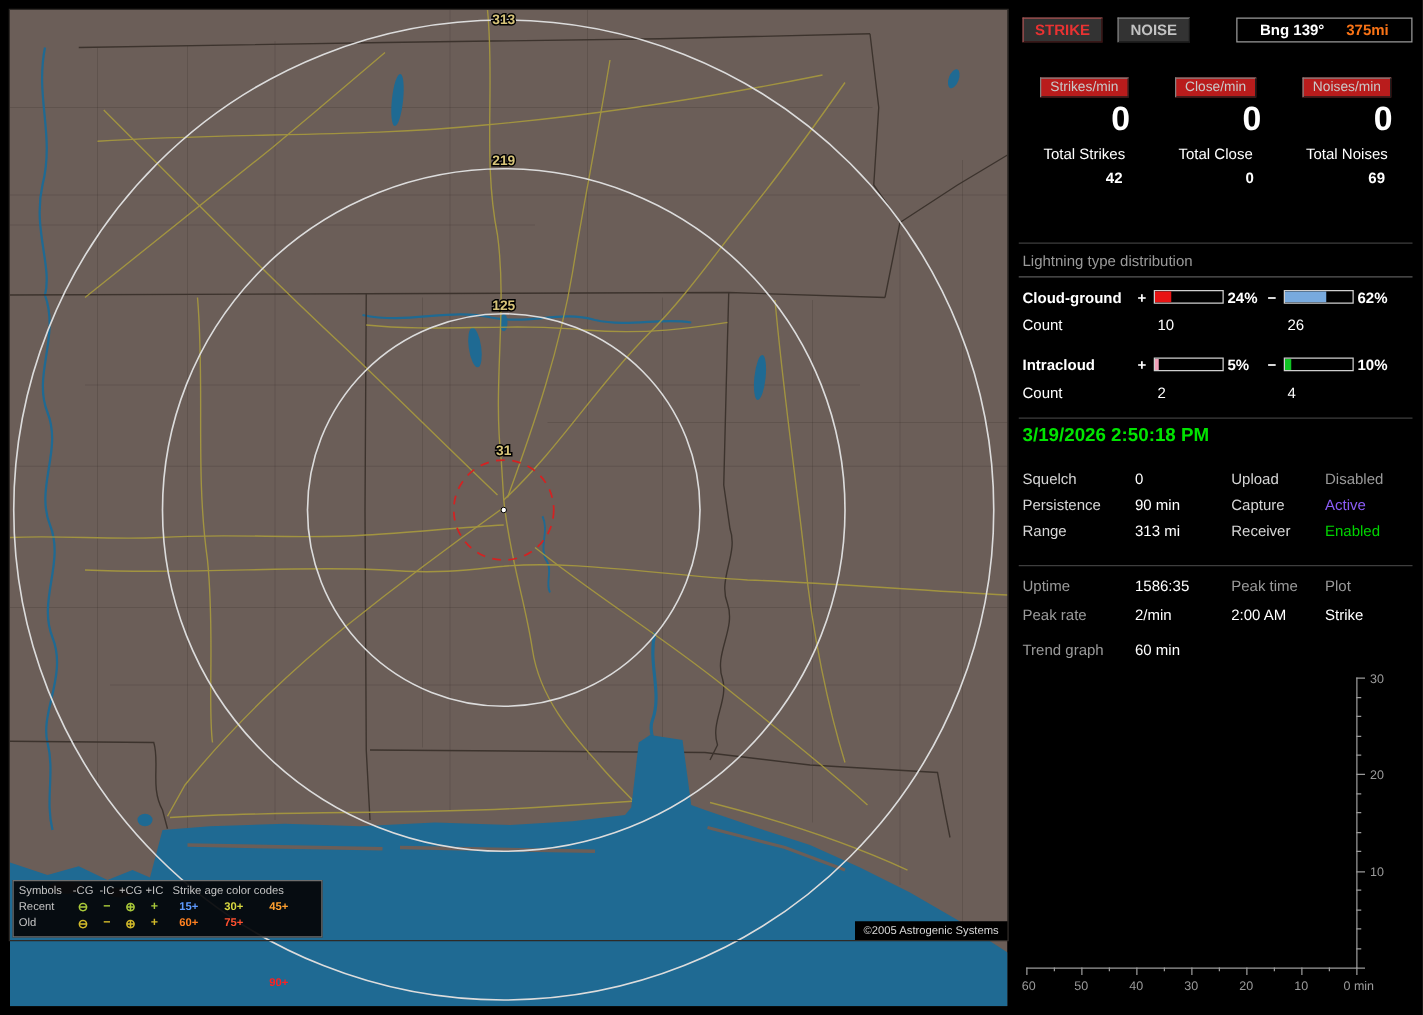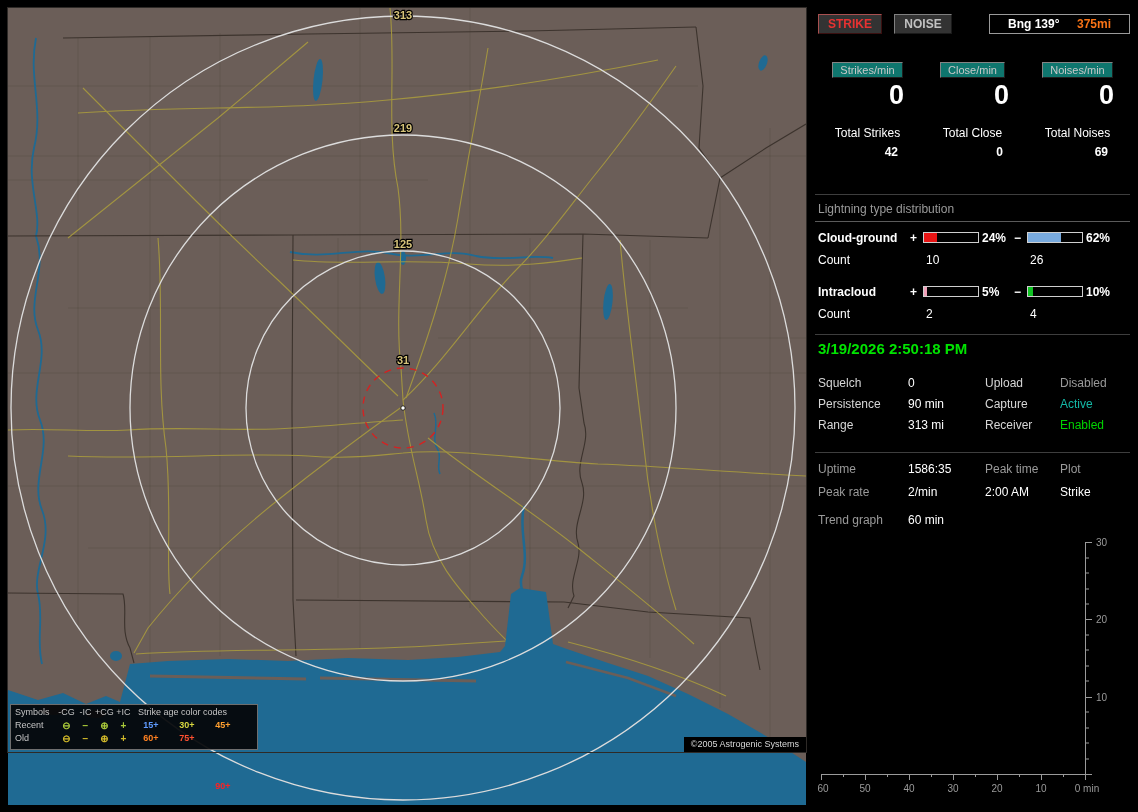--- a/index.html
+++ b/index.html
@@ -30,24 +30,24 @@
        border:1px solid;border-color:#808080 #1a1a1a #1a1a1a #808080;
        font-weight:bold;font-size:12px;font-family:inherit;cursor:pointer}
   .btn-strike{color:#e83232;border-color:#a85050 #3a0f0f #3a0f0f #a85050;margin-left:3px}
   .btn-noise{color:#c2c2c2;margin-left:9px}
   .bng{position:absolute;right:0;top:0;width:141px;height:20px;background:#000;border:1px solid #9a9a9a;
        display:flex;justify-content:space-between;align-items:center;padding:0 18px;font-weight:bold}
   .bng .dist{color:#f97316}
 
   .counters{display:grid;grid-template-columns:repeat(3,1fr)}
   .ccol{text-align:center}
-  .badge{display:inline-block;background:#0f766e;border:1px solid;border-color:#848484 #1e1e1e #1e1e1e #848484;
+  .badge{display:inline-block;background:#b91c1c;border:1px solid;border-color:#848484 #1e1e1e #1e1e1e #848484;
          color:#c9c9c9;font-size:11px;padding:1px 7px;cursor:default}
   .bigzero{font-size:27px;font-weight:bold;line-height:30px;text-align:right;padding-right:16px;margin-top:2px}
-  .tlabel{margin-top:16px;font-size:12px}
+  .tlabel{margin-top:6px;font-size:12px}
   .tvalue{margin-top:5px;font-weight:bold;text-align:right;padding-right:22px}
 
   .dist-title{color:#9a9a9a;padding:0 0 5px 3px;border-bottom:1px solid #5a5a5a}
   .drow{display:grid;grid-template-columns:92px 13px 56px 35px 13px 56px auto;align-items:center;
         padding-left:3px;height:15px}
   .dlabel{font-weight:bold}
   .dlabel.normal{font-weight:normal}
   .dsign{font-weight:bold}
   .dbar{display:block;height:11px;border:1px solid #cfcfcf;background:#000;overflow:hidden}
   .dfill{display:block;height:100%;width:0}
@@ -279,21 +279,21 @@
 
   <div class="sec sgrid" style="top:368px">
     <span class="slabel">Squelch</span>
     <span class="sval">0</span>
     <span class="slabel">Upload</span>
     <span class="sval" style="color: rgb(154, 154, 154);">Disabled</span>
 
     <span class="slabel">Persistence</span>
     <span class="sval">90 min</span>
     <span class="slabel">Capture</span>
-    <span class="sval" style="color: #14b8a6;">Active</span>
+    <span class="sval" style="color: #8b5cf6;">Active</span>
 
     <span class="slabel">Range</span>
     <span class="sval">313 mi</span>
     <span class="slabel">Receiver</span>
     <span class="sval" style="color: rgb(0, 212, 0);">Enabled</span>
   </div>
 
   <div class="sec hline" style="top:444px"></div>
 
   <div class="sec stgrid" style="top:454px">

